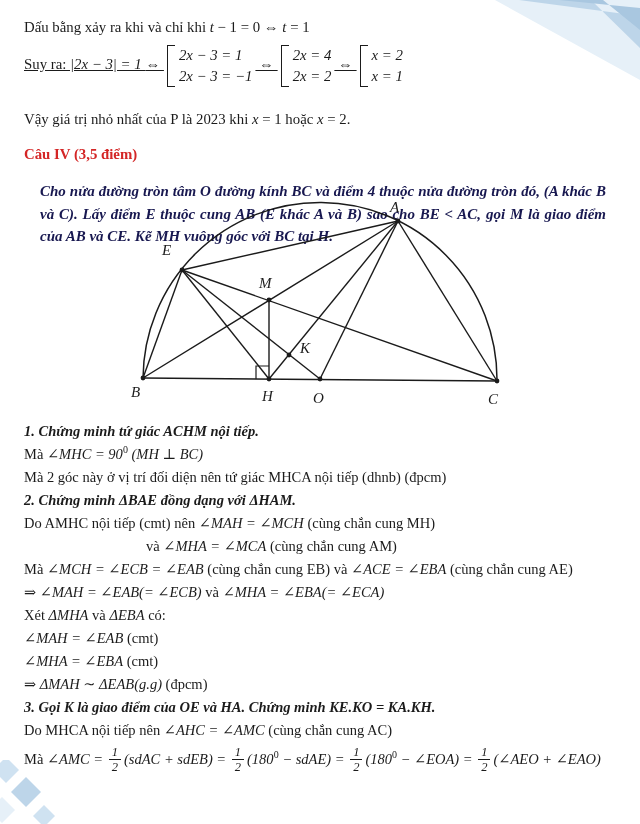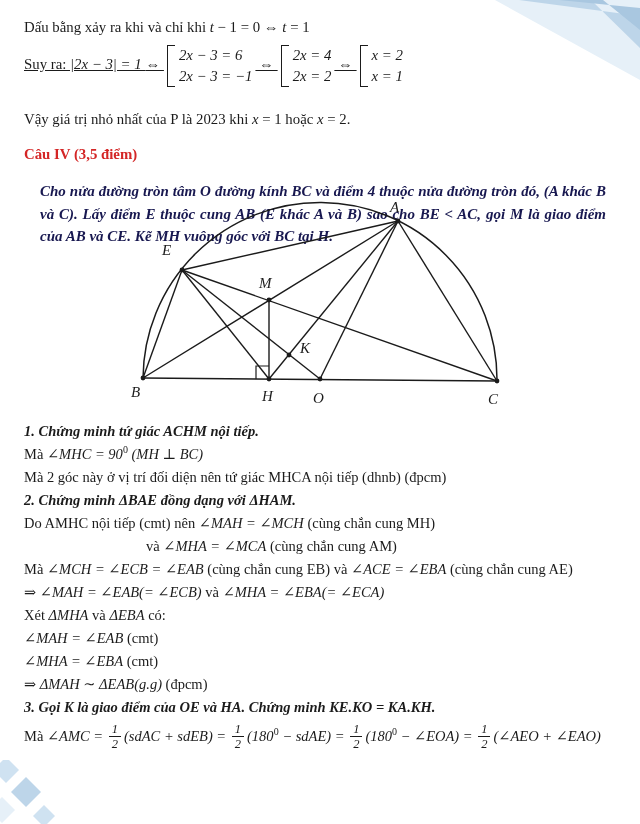--- a/index.html
+++ b/index.html
@@ -58,21 +58,21 @@
   <polygon points="-11,50 2,37 15,50 2,63" fill="#e6f0f8"></polygon>
   <polygon points="33,56 44,45 55,56 44,67" fill="#cfe2f1"></polygon>
 </svg>
 
 <div id="top-block">
   <div id="top-lines">
       <div class="line"><span>Dấu bằng xảy ra khi và chỉ khi </span><span class="it">t</span><span> − 1 = 0 ⇔ </span><span class="it">t</span><span> = 1</span></div>
       <div class="line cases-line"><span>Suy ra: </span><span class="it">|2x − 3| = 1 </span><span>⇔ </span><span class="cases">
           <span class="bracket"></span>
           <span class="rows">
-            <span class="row">2x − 3 = 6</span>
+            <span class="row">2x − 3 = 1</span>
             <span class="row">2x − 3 = −1</span>
           </span>
         </span><span> ⇔ </span><span class="cases">
           <span class="bracket"></span>
           <span class="rows">
             <span class="row">2x = 4</span>
             <span class="row">2x = 2</span>
           </span>
         </span><span> ⇔ </span><span class="cases">
           <span class="bracket"></span>
@@ -129,15 +129,16 @@
       <div class="line heading"><span>2. Chứng minh ΔBAE đồng dạng với ΔHAM.</span></div>
       <div class="line"><span>Do AMHC nội tiếp (cmt) nên </span><span class="it">∠MAH = ∠MCH</span><span> (cùng chắn cung MH)</span></div>
       <div class="line indent"><span>và </span><span class="it">∠MHA = ∠MCA</span><span> (cùng chắn cung AM)</span></div>
       <div class="line"><span>Mà </span><span class="it">∠MCH = ∠ECB = ∠EAB</span><span> (cùng chắn cung EB)  và </span><span class="it">∠ACE = ∠EBA</span><span> (cùng chắn cung AE)</span></div>
       <div class="line"><span>⇒ </span><span class="it">∠MAH = ∠EAB</span><span class="it">(= ∠ECB)</span><span> và </span><span class="it">∠MHA = ∠EBA</span><span class="it">(= ∠ECA)</span></div>
       <div class="line"><span>Xét </span><span class="it">ΔMHA</span><span> và </span><span class="it">ΔEBA</span><span> có:</span></div>
       <div class="line"><span class="it">∠MAH = ∠EAB</span><span> (cmt)</span></div>
       <div class="line"><span class="it">∠MHA = ∠EBA</span><span> (cmt)</span></div>
       <div class="line"><span>⇒ </span><span class="it">ΔMAH ∼ ΔEAB</span><span class="it">(g.g)</span><span> (đpcm)</span></div>
       <div class="line heading"><span>3. Gọi K là giao điểm của OE và HA. Chứng minh KE.KO = KA.KH.</span></div>
+      <div class="line"><span>Do MHCA nội tiếp nên </span><span class="it">∠AHC = ∠AMC</span><span> (cùng chắn cung AC)</span></div>
       <div class="line frac-line"><span>Mà </span><span class="it">∠AMC = </span><span class="frac"><span class="num">1</span><span class="den">2</span></span><span class="it">(sdAC + sdEB) = </span><span class="frac"><span class="num">1</span><span class="den">2</span></span><span class="it">(180</span><sup>0</sup><span class="it"> − sdAE) = </span><span class="frac"><span class="num">1</span><span class="den">2</span></span><span class="it">(180</span><sup>0</sup><span class="it"> − ∠EOA) = </span><span class="frac"><span class="num">1</span><span class="den">2</span></span><span class="it">(∠AEO + ∠EAO)</span></div>
     </div>
 </div>
 
 </body></html>

